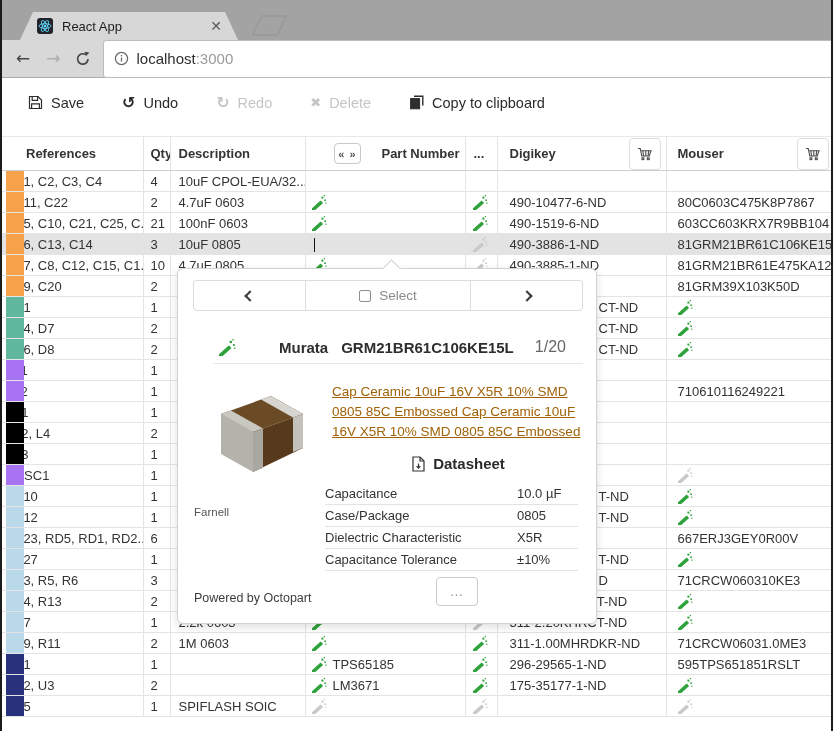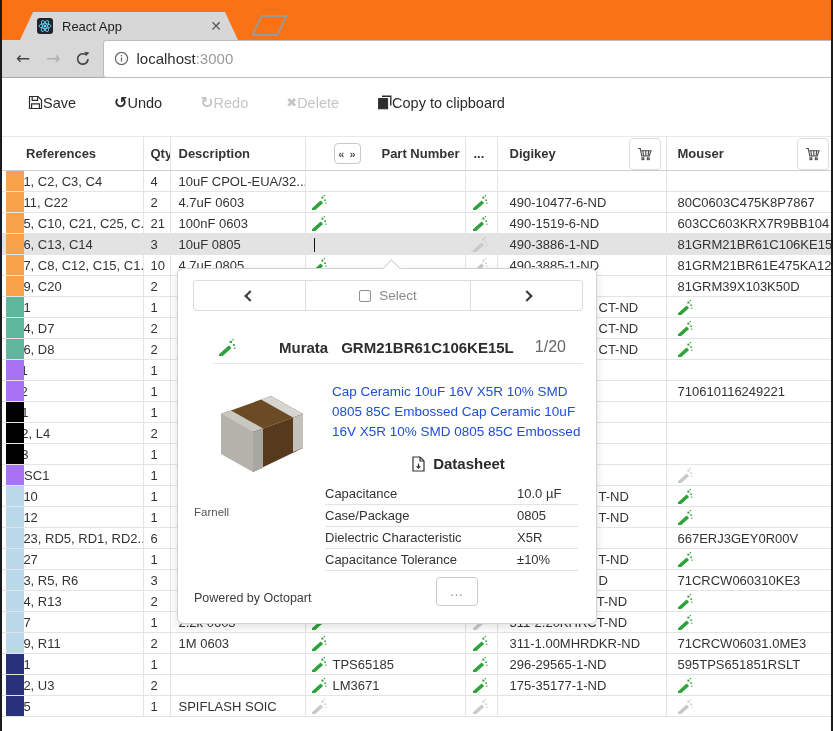--- a/index.html
+++ b/index.html
@@ -1,20 +1,20 @@
 <!DOCTYPE html>
 <html><head>
 <meta charset="utf-8">
 <style>
   * { box-sizing: border-box; margin: 0; padding: 0; }
   html,body { width:833px; height:731px; overflow:hidden; }
   body { position:relative; font-family:"Liberation Sans","DejaVu Sans",sans-serif; background:#fff; }
 
   
-  .tabbar { position:absolute; left:0; top:0; width:833px; height:40px; background:#f97316; }
+  .tabbar { position:absolute; left:0; top:0; width:833px; height:40px; background:#a3a3a3; }
   .tab { position:absolute; left:20px; top:12px; width:218px; height:28px; background:#d7d7d7;
          clip-path:polygon(13px 0, calc(100% - 13px) 0, 100% 100%, 0 100%);
          display:flex; align-items:center; }
   .tab-title { font-size:13px; color:#1d1d1d; margin-left:9px; }
   .tab-close { margin-left:auto; margin-right:16px; color:#5a5a5a; font-size:14px; line-height:1; cursor:default; }
   .favicon { margin-left:17px; display:flex; }
   .newtab { position:absolute; left:256px; top:15px; width:27px; height:21px; border:2px solid #9a9a9a;
             border-radius:2px; transform:skewX(-25deg); }
   .urlbar { position:absolute; left:0; top:40px; width:833px; height:38px; background:#d8d8d8;
             border-bottom:1px solid #ababab; display:flex; align-items:center; }
@@ -25,21 +25,21 @@
               border-radius:3px 0 0 3px; border-right:none; display:flex; align-items:center; padding-left:10px; }
   .url-host { font-size:15px; color:#2f2f2f; margin-left:8px; }
   .url-port { font-size:15px; color:#9b9b9b; }
 
   
   .frame-l, .frame-r { position:absolute; top:0; bottom:0; width:2px; background:#1b1b1b; z-index:20; }
   .frame-l{left:0} .frame-r{right:0}
   .page { position:absolute; left:2px; top:78px; width:829px; height:653px; background:#fff; overflow:hidden; }
 
   .toolbar { height:49px; display:flex; align-items:center; padding-left:26px; gap:38px; }
-  .tbtn { display:flex; align-items:center; font-size:14.5px; color:#2b2b2b; cursor:default; }
+  .tbtn { display:flex; align-items:center; gap:8px; font-size:14.5px; color:#2b2b2b; cursor:default; }
   .tbtn .uicon { font-family:"DejaVu Sans",sans-serif; font-size:16px; font-weight:700; line-height:1; }
   .tbtn.disabled { color:#c5c5c5; }
 
   
   .grid { position:absolute; left:0; top:58px; }
   table { border-collapse:collapse; table-layout:fixed; width:829px; }
   th, td { border-bottom:1px solid #e4e4e4; border-right:1px solid #e4e4e4; font-size:13px; color:#333;
            height:21px; padding:0 0 0 8px; white-space:nowrap; overflow:hidden; text-align:left;
            font-weight:400; vertical-align:middle; }
   th { height:34px; font-weight:700; border-top:1px solid #e8e8e8; border-bottom:1px solid #cfcfcf; }
@@ -82,21 +82,21 @@
   .selbox { width:12px; height:12px; border:1px solid #8f8f8f; border-radius:2px; background:#fff; }
   .sellabel { font-size:13.5px; color:#8a8a8a; }
   .ptitle { position:absolute; left:0; right:0; top:62px; height:32px; display:flex; align-items:center; }
   .pt-wand { margin-left:41px; display:flex; }
   .pt-brand { margin-left:43px; font-size:15px; font-weight:700; color:#2e2e2e; }
   .pt-num { margin-left:13px; font-size:15px; font-weight:700; color:#2e2e2e; }
   .pt-page { margin-left:auto; margin-right:30px; font-size:16px; color:#666; }
   .pdivider { position:absolute; left:35px; right:13px; top:94px; border-top:1px solid #e8e8e8; }
   .pimg { position:absolute; left:18px; top:115px; width:116px; height:97px; }
   .pimg-src { position:absolute; left:16px; top:237px; font-size:11.5px; color:#555; }
-  .pdesc { position:absolute; left:154px; top:113px; width:252px; font-size:13.5px; line-height:20px; color:#1d4ed8; }
+  .pdesc { position:absolute; left:154px; top:113px; width:252px; font-size:13.5px; line-height:20px; color:#a16207;text-decoration:underline; }
   .pds { position:absolute; left:154px; top:186px; width:252px; text-align:center; font-size:15px;
          font-weight:600; color:#2b2b2b; display:flex; align-items:center; justify-content:center; gap:7px; }
   .pspecs { position:absolute; left:147px; top:214px; width:253px; }
   .spec-row { height:22px; border-bottom:1px solid #e3e3e3; position:relative; font-size:13px; color:#333; }
   .spec-label { position:absolute; left:0; top:3px; }
   .spec-value { position:absolute; left:192px; top:3px; }
   .ppow { position:absolute; left:16px; top:322px; font-size:12.5px; color:#3c3c3c; }
   .pmore { position:absolute; left:258px; top:308px; width:42px; height:29px; border:1px solid #ccc;
            border-radius:4px; background:#fff; color:#888; font-size:12px; display:flex; align-items:center;
            justify-content:center; letter-spacing:1px; }

